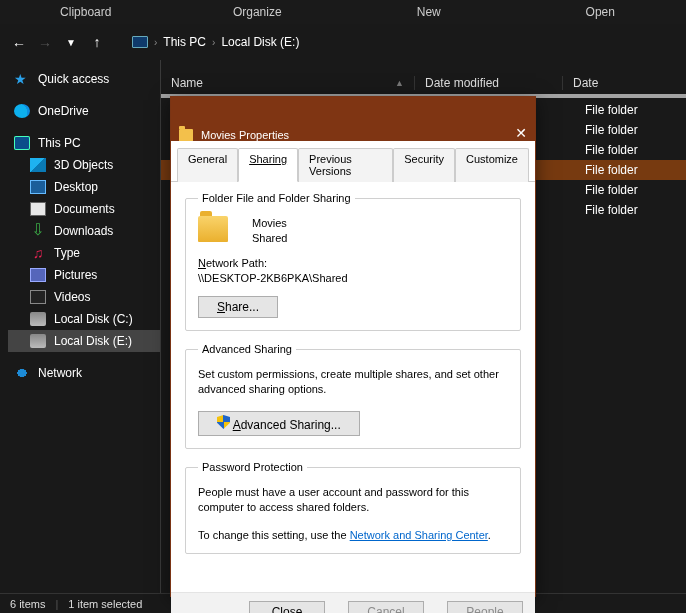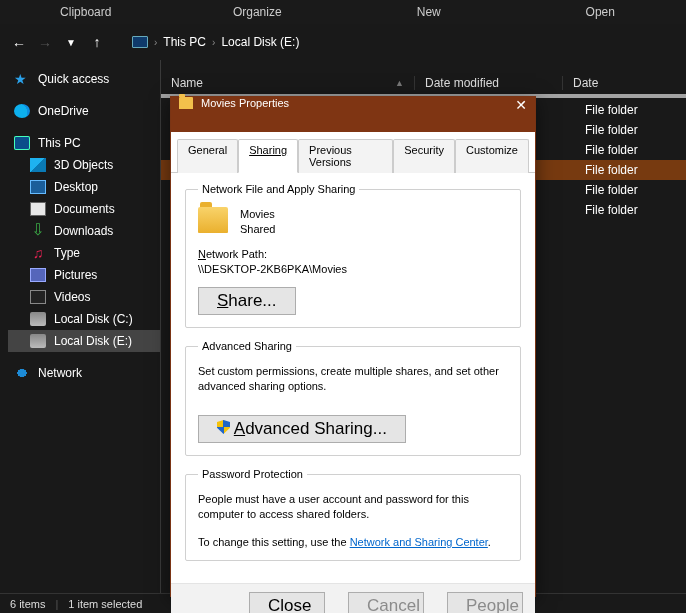--- a/index.html
+++ b/index.html
@@ -44,37 +44,37 @@
   .filerow { display: flex; height: 20px; align-items: center; font-size: 12px; }
   .filerow.selected { background: #773a10; }
   .filerow .fname { width: 264px; padding-left: 8px; }
   .filerow .fdate { width: 150px; }
   .filerow .ftype { flex: 1; padding-left: 10px; }
   .statusbar { display: flex; align-items: center; height: 20px; background: #191919; border-top: 1px solid #333; padding: 0 10px; gap: 10px; color: #ddd; font-size: 11px; }
   .statusbar .sep { color: #555; }
 
   
   .dialog { position: absolute; left: 170px; top: 96px; width: 366px; height: 501px; background: #fff; border: 1px solid #7a3414; color: #000; box-shadow: 0 4px 18px rgba(0,0,0,.5); font-size: 11px; }
-  .dlg-title { height: 35px; background: #7f3513; display: flex; align-items: flex-start; padding: 0 8px; color: #fff; }
+  .dlg-title { height: 44px; background: #7f3513; display: flex; align-items: flex-end; padding: 0 8px; color: #fff; }
   .dlg-title .folder-ic { width: 14px; height: 12px; background: #f3c04b; border-radius: 1px 1px 0 0; margin-right: 8px; position: relative; }
   .dlg-title .folder-ic::before { content: ""; position: absolute; top: -3px; left: 0; width: 6px; height: 3px; background: #f3c04b; border-radius: 1px 1px 0 0; }
   .dlg-title .close { margin-left: auto; font-size: 14px; }
   .tab-strip { display: flex; background: #fff; padding: 6px 6px 0 6px; border-bottom: 1px solid #ccc; gap: 0; }
   .tab { padding: 4px 10px 5px; border: 1px solid #ccc; border-bottom: none; background: #f3f3f3; font-size: 11px; position: relative; top: 1px; border-radius: 2px 2px 0 0; }
   .tab.active { background: #fff; border-bottom: 1px solid #fff; z-index: 2; text-decoration: underline; }
   .dlg-body { padding: 10px 14px 6px; background: #fff; height: 410px; }
   fieldset.grp { border: 1px solid #d0d0d0; border-radius: 2px; padding: 12px 12px 12px; margin-bottom: 12px; }
   fieldset.grp legend { font-size: 11px; padding: 0 4px; color: #000; }
-  .share-row { display: flex; gap: 12px; align-items: flex-start; }
+  .share-row { display: flex; gap: 24px; align-items: flex-start; }
   .big-folder { width: 30px; height: 26px; background: linear-gradient(#f9d36a,#eab02e); border-radius: 2px 2px 1px 1px; position: relative; flex-shrink: 0; }
   .big-folder::before { content: ""; position: absolute; top: -5px; left: 2px; width: 12px; height: 5px; background: #eab02e; border-radius: 2px 2px 0 0; }
   .share-info { line-height: 15px; }
   .net-path { margin-top: 10px; line-height: 15px; }
-  .btn { display: inline-block; padding: 3px 18px; border: 1px solid #adadad; background: #e5e5e5; font-size: 17px; font-family: inherit; }
-  .adv-desc { margin-bottom: 21px; line-height: 15px; }
+  .btn { display: inline-block; padding: 3px 18px; border: 1px solid #adadad; background: #e5e5e5; font-size: 12px; font-family: inherit; }
+  .adv-desc { margin-bottom: 14px; line-height: 15px; }
   .adv-btn-row { display: flex; align-items: center; gap: 6px; }
   .shield { display: inline-block; width: 13px; height: 14px; position: relative; }
   .shield::before { content: ""; position: absolute; inset: 0; background: conic-gradient(#2066c8 0 25%, #f4c20d 0 50%, #2066c8 0 75%, #f4c20d 0 100%); clip-path: polygon(50% 0,100% 15%,100% 55%,50% 100%,0 55%,0 15%); border-radius: 1px; }
   .link { color: #0066cc; text-decoration: underline; }
   .pw-desc { line-height: 15px; margin-bottom: 14px; }
   .dlg-buttons { display: flex; justify-content: flex-end; gap: 23px; padding: 8px 12px; border-top: 1px solid #e4e4e4; background: #f2f2f2; }
   .dlg-buttons .btn { width: 76px; text-align: center; }
   .dlg-buttons .btn.disabled { color: #8b8b8b; }
   .und { text-decoration: underline; text-underline-offset: 1px; }
 </style>
@@ -228,31 +228,31 @@
   <div class="tab-strip">
     <div class="tab">General</div>
     <div class="tab active">Sharing</div>
     <div class="tab">Previous Versions</div>
     <div class="tab">Security</div>
     <div class="tab">Customize</div>
   </div>
   <div class="dlg-body">
 
     <fieldset class="grp">
-      <legend>Network File and Apply Sharing</legend>
+      <legend>Folder File and Folder Sharing</legend>
       <div class="share-row">
         <span class="big-folder"></span>
         <div class="share-info">
           <div>Movies</div>
           <div>Shared</div>
         </div>
       </div>
       <div class="net-path">
         <div><span class="und">N</span><span>etwork Path:</span></div>
-        <div>\\DESKTOP-2KB6PKA\Movies</div>
+        <div>\\DESKTOP-2KB6PKA\Shared</div>
       </div>
       <div style="margin-top:10px;">
         <button class="btn"><span class="und">S</span><span>hare...</span></button>
       </div>
     </fieldset>
 
     <fieldset class="grp">
       <legend>Advanced Sharing</legend>
       <div class="adv-desc">Set custom permissions, create multiple shares, and set other advanced sharing options.</div>
       <div class="adv-btn-row">

